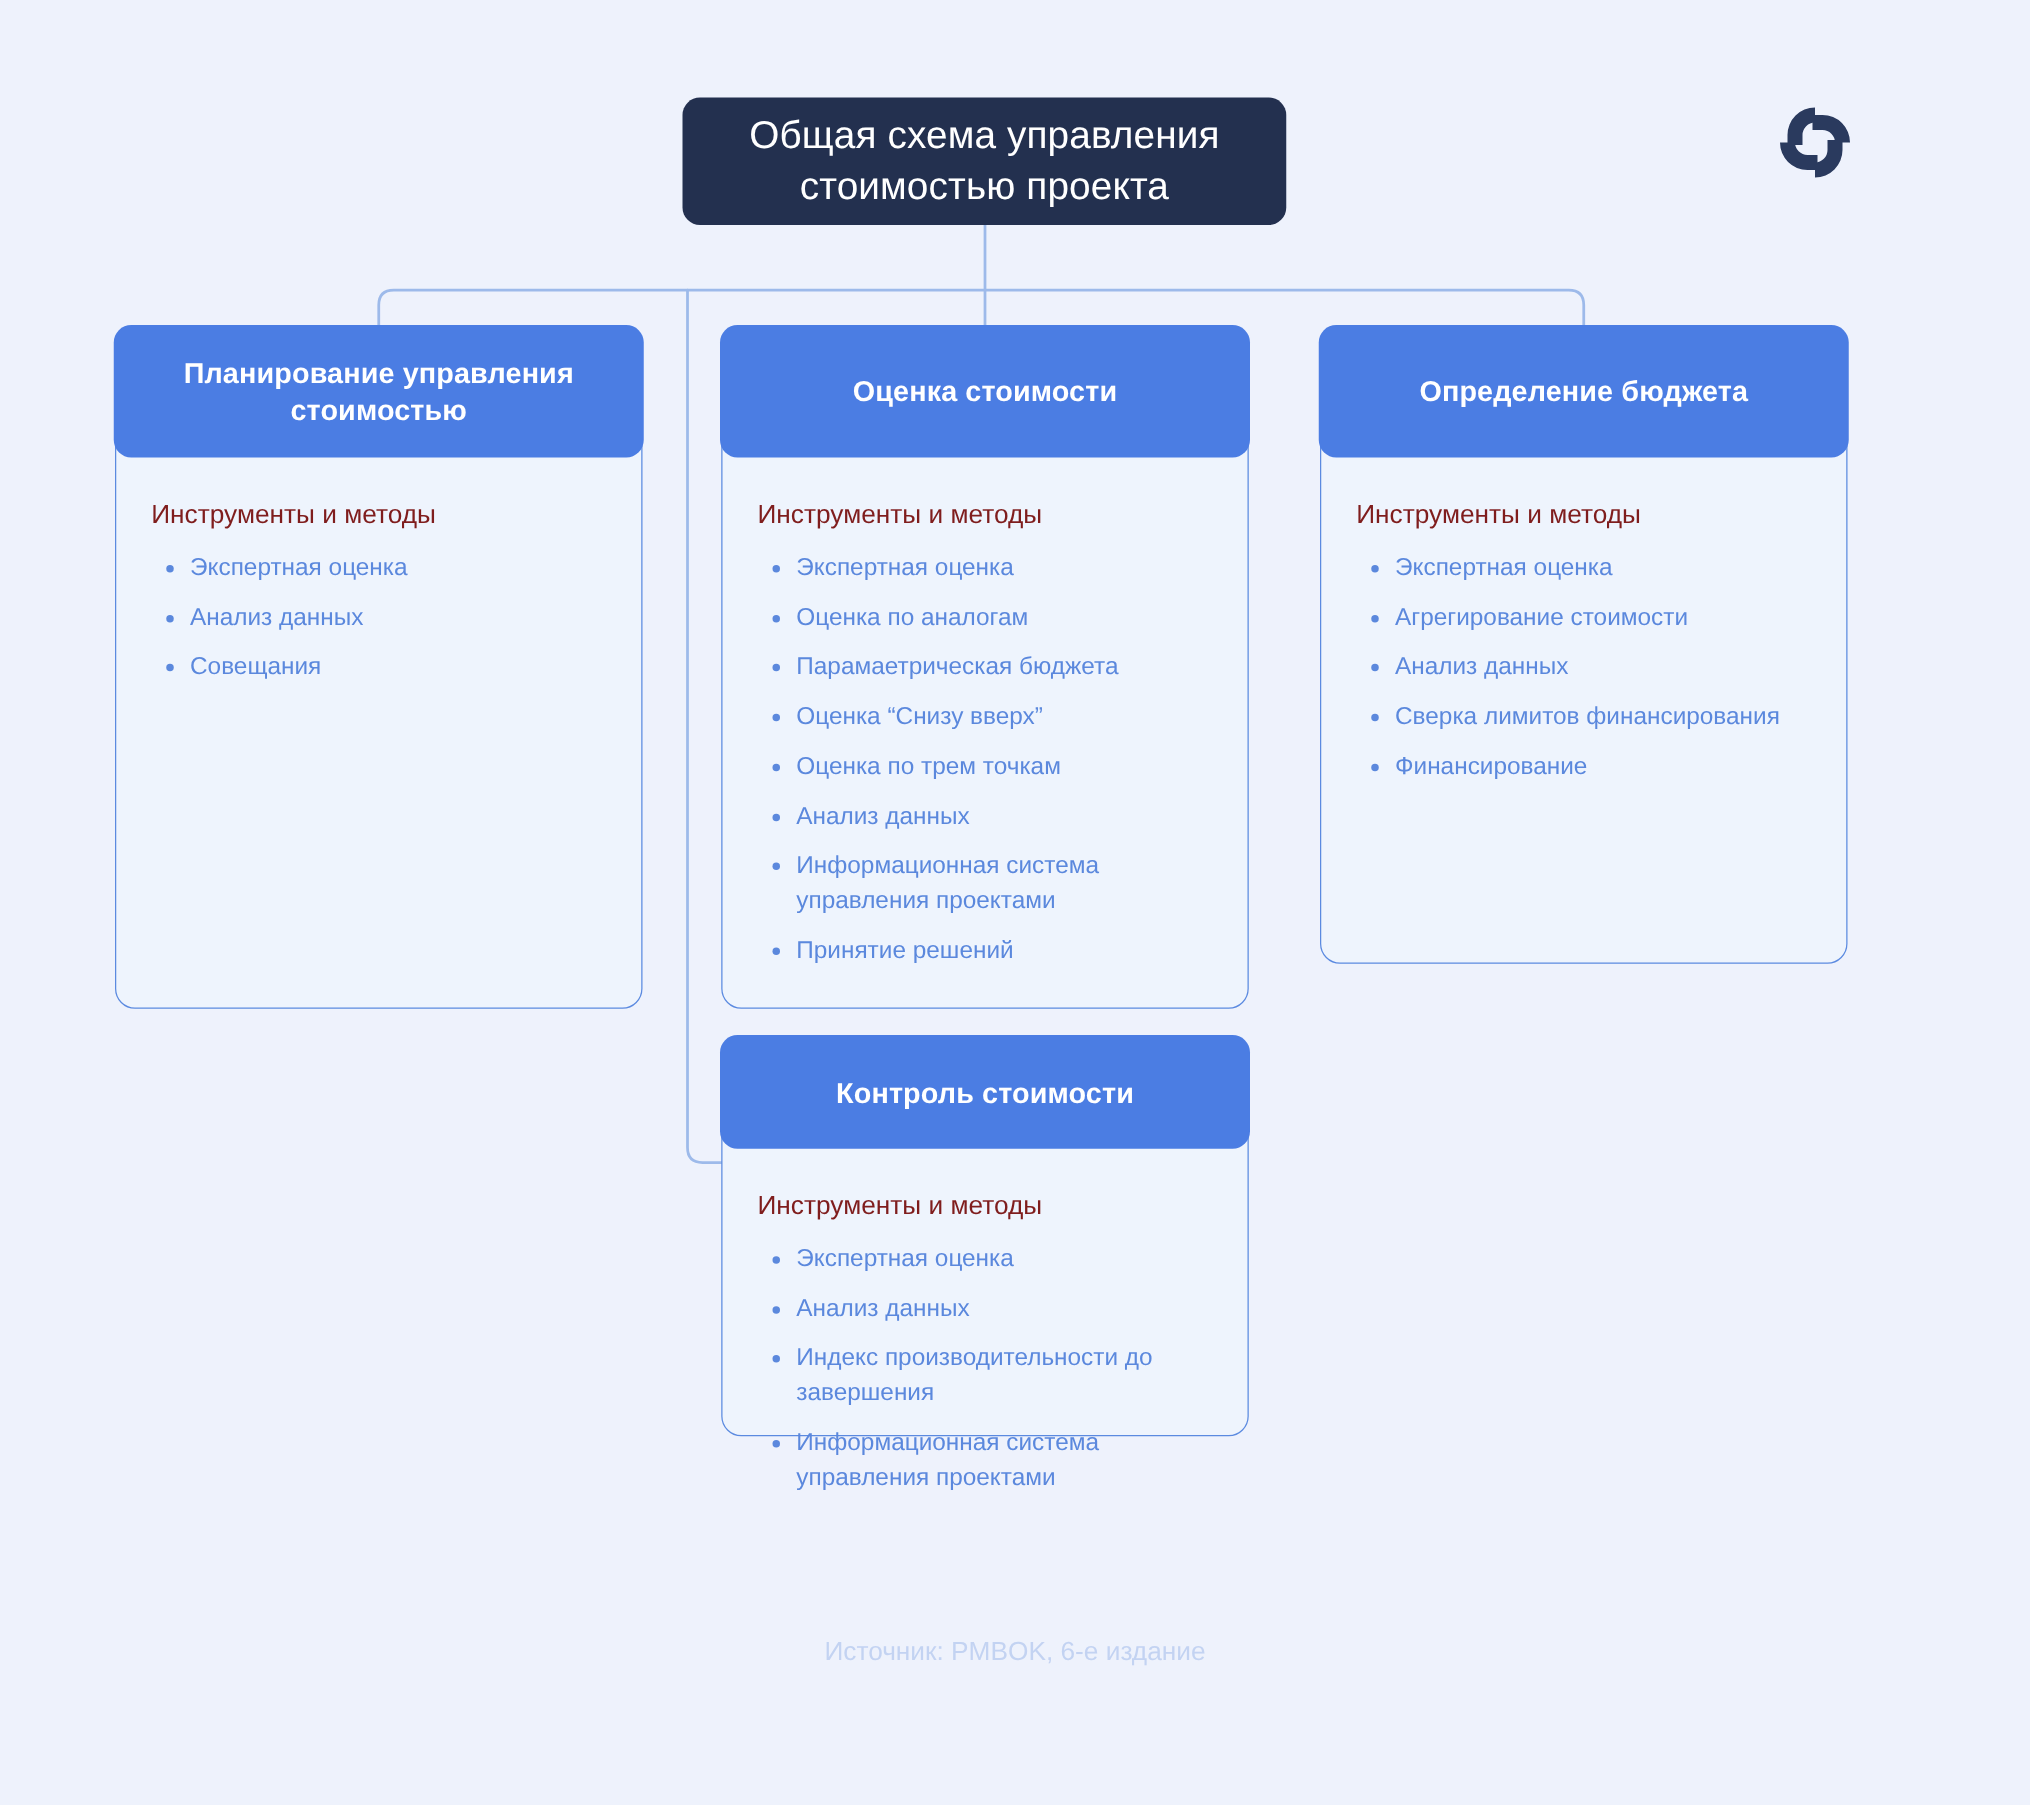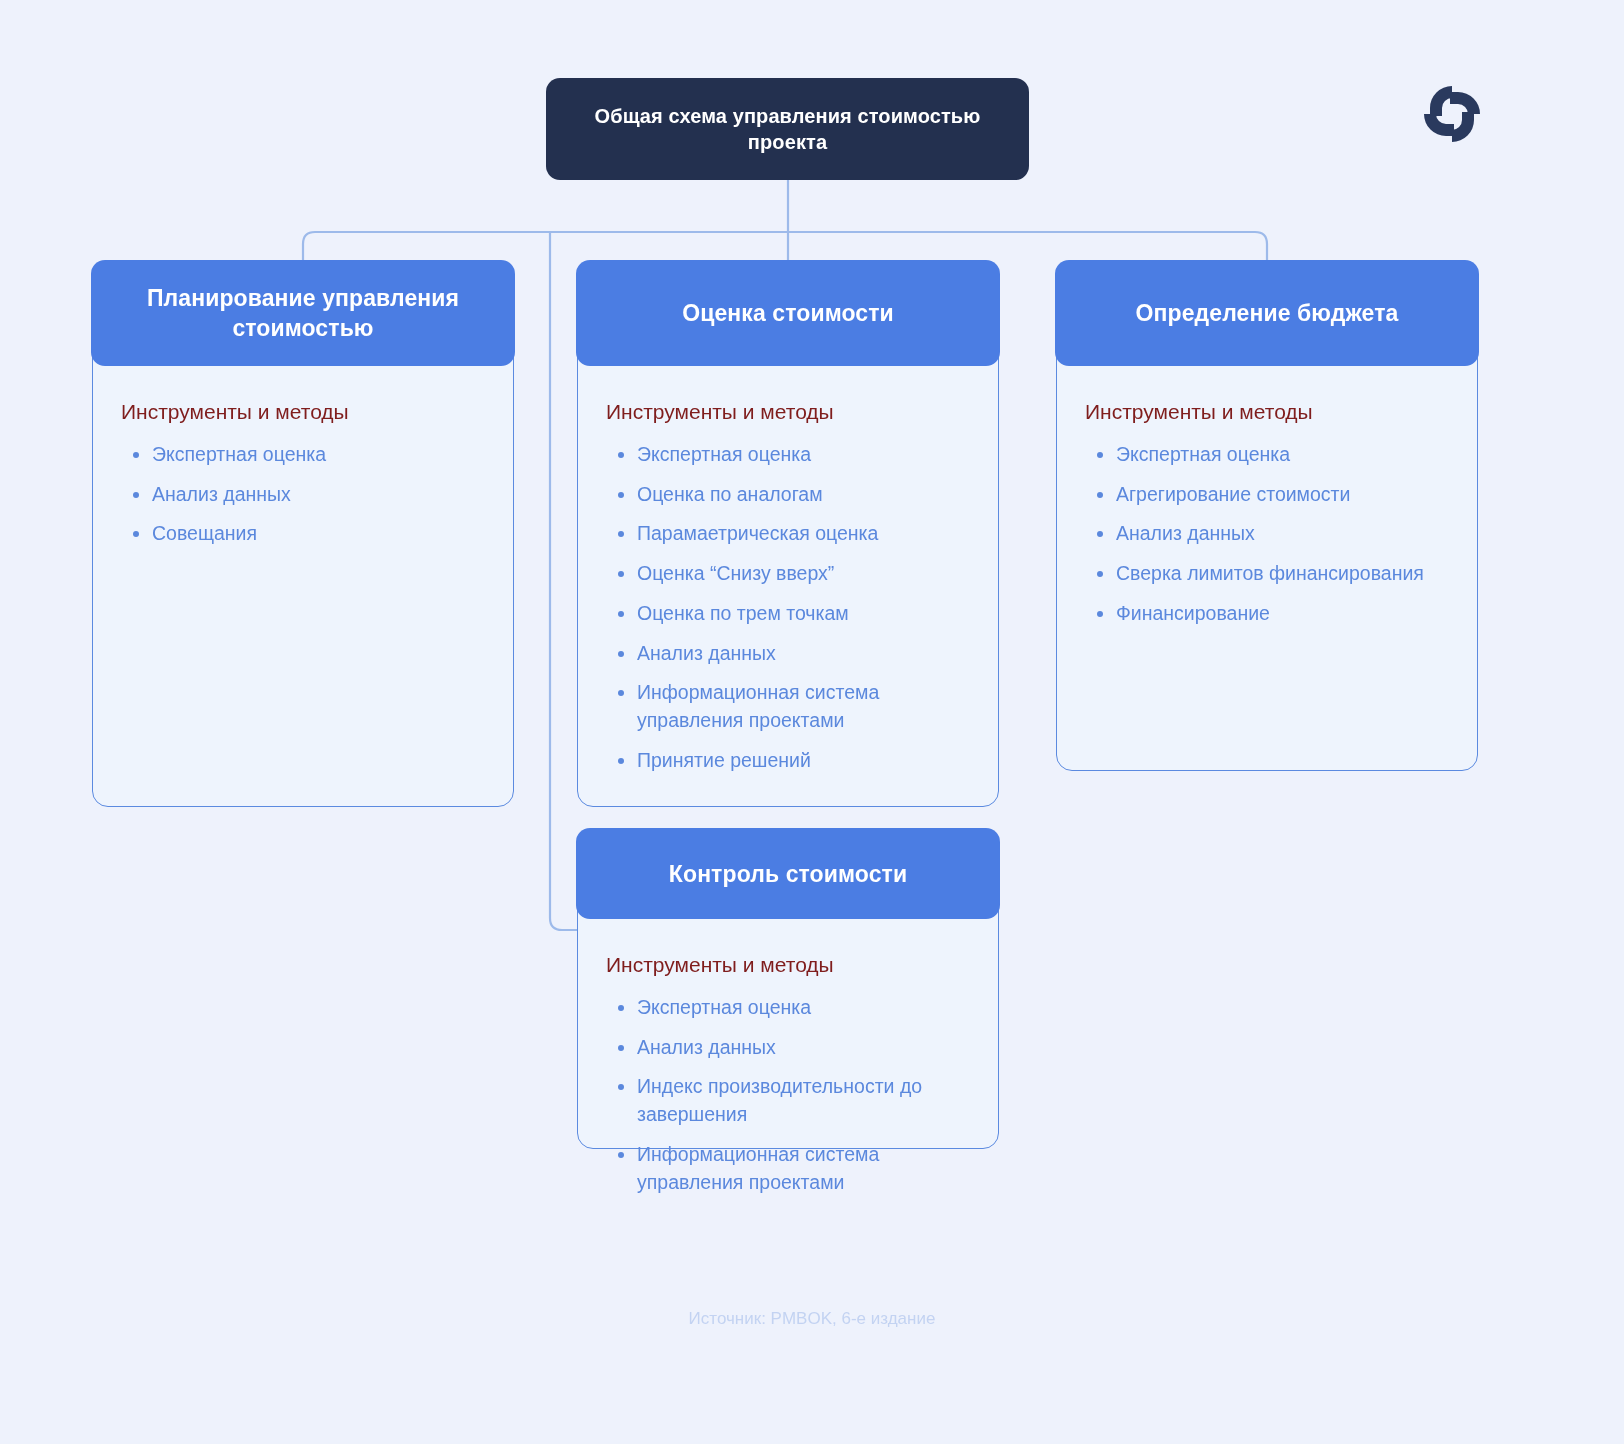--- a/index.html
+++ b/index.html
@@ -48,22 +48,22 @@
     background: #23304f;
     border-radius: 14px;
     display: flex;
     align-items: center;
     justify-content: center;
     text-align: center;
     padding: 0 26px;
   }
   #root-node .root-title {
     color: #ffffff;
-    font-size: 20px;
-    font-weight: bold;
+    font-size: 31px;
+    font-weight: normal;
     line-height: 1.32;
     letter-spacing: 0.1px;
   }
 
   
   .card {
     position: absolute;
     background: #eef4fd;
     border: 1.6px solid #5b8ae0;
     border-radius: 16px;
@@ -130,21 +130,21 @@
   #card-4 .card-header { height: 91px; }
 
   
   #source-note {
     position: absolute;
     left: 0;
     top: 1308px;
     width: 1624px;
     text-align: center;
     color: #c3d3f2;
-    font-size: 17px;
+    font-size: 21px;
     line-height: 1.3;
   }
 </style>
 </head>
 <body>
 
 <div id="stage">
 
   <svg id="connectors" viewBox="0 0 1624 1444" width="1624" height="1444" fill="none">
 
@@ -182,21 +182,21 @@
 
   <div class="card" id="card-2">
     <div class="card-header">
       <div class="card-title">Оценка стоимости</div>
     </div>
     <div class="card-body">
       <div class="section-label">Инструменты и методы</div>
       <ul class="tool-list">
         <li>Экспертная оценка</li>
         <li>Оценка по аналогам</li>
-        <li>Парамаетрическая оценка</li>
+        <li>Парамаетрическая бюджета</li>
         <li>Оценка “Снизу вверх”</li>
         <li>Оценка по трем точкам</li>
         <li>Анализ данных</li>
         <li>Информационная система управления проектами</li>
         <li>Принятие решений</li>
       </ul>
     </div>
   </div>
 
   <div class="card" id="card-3">

